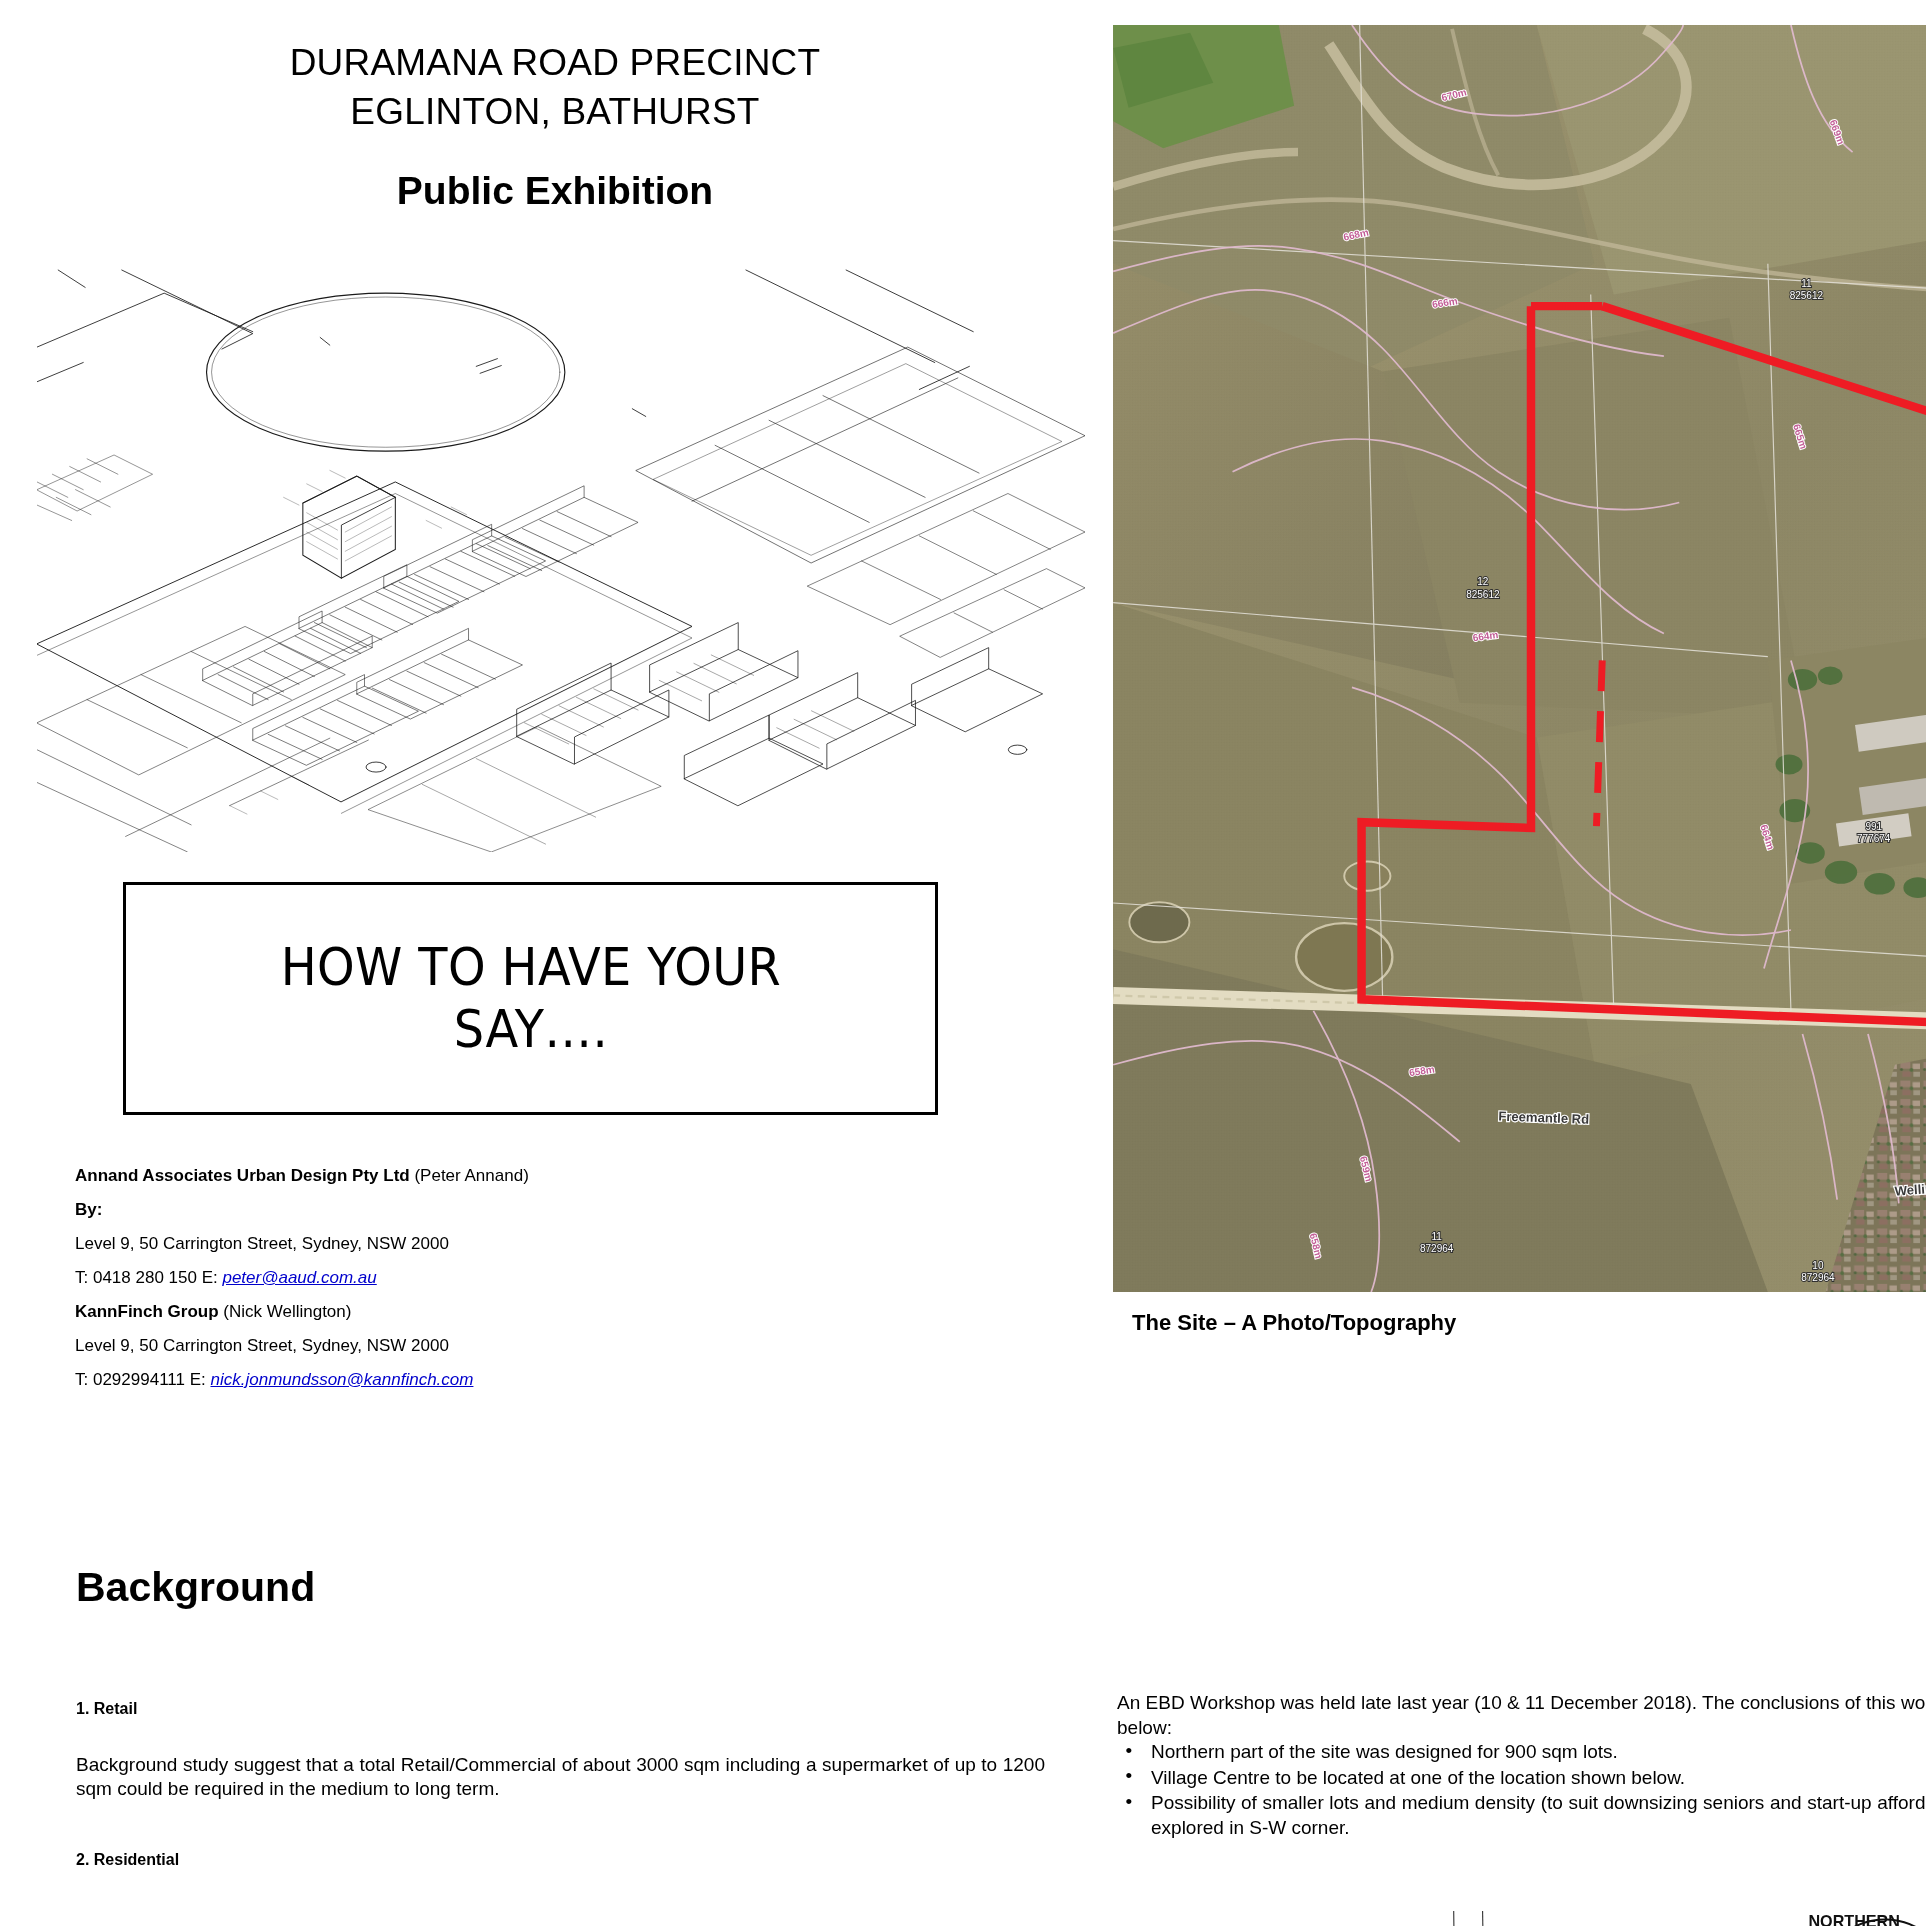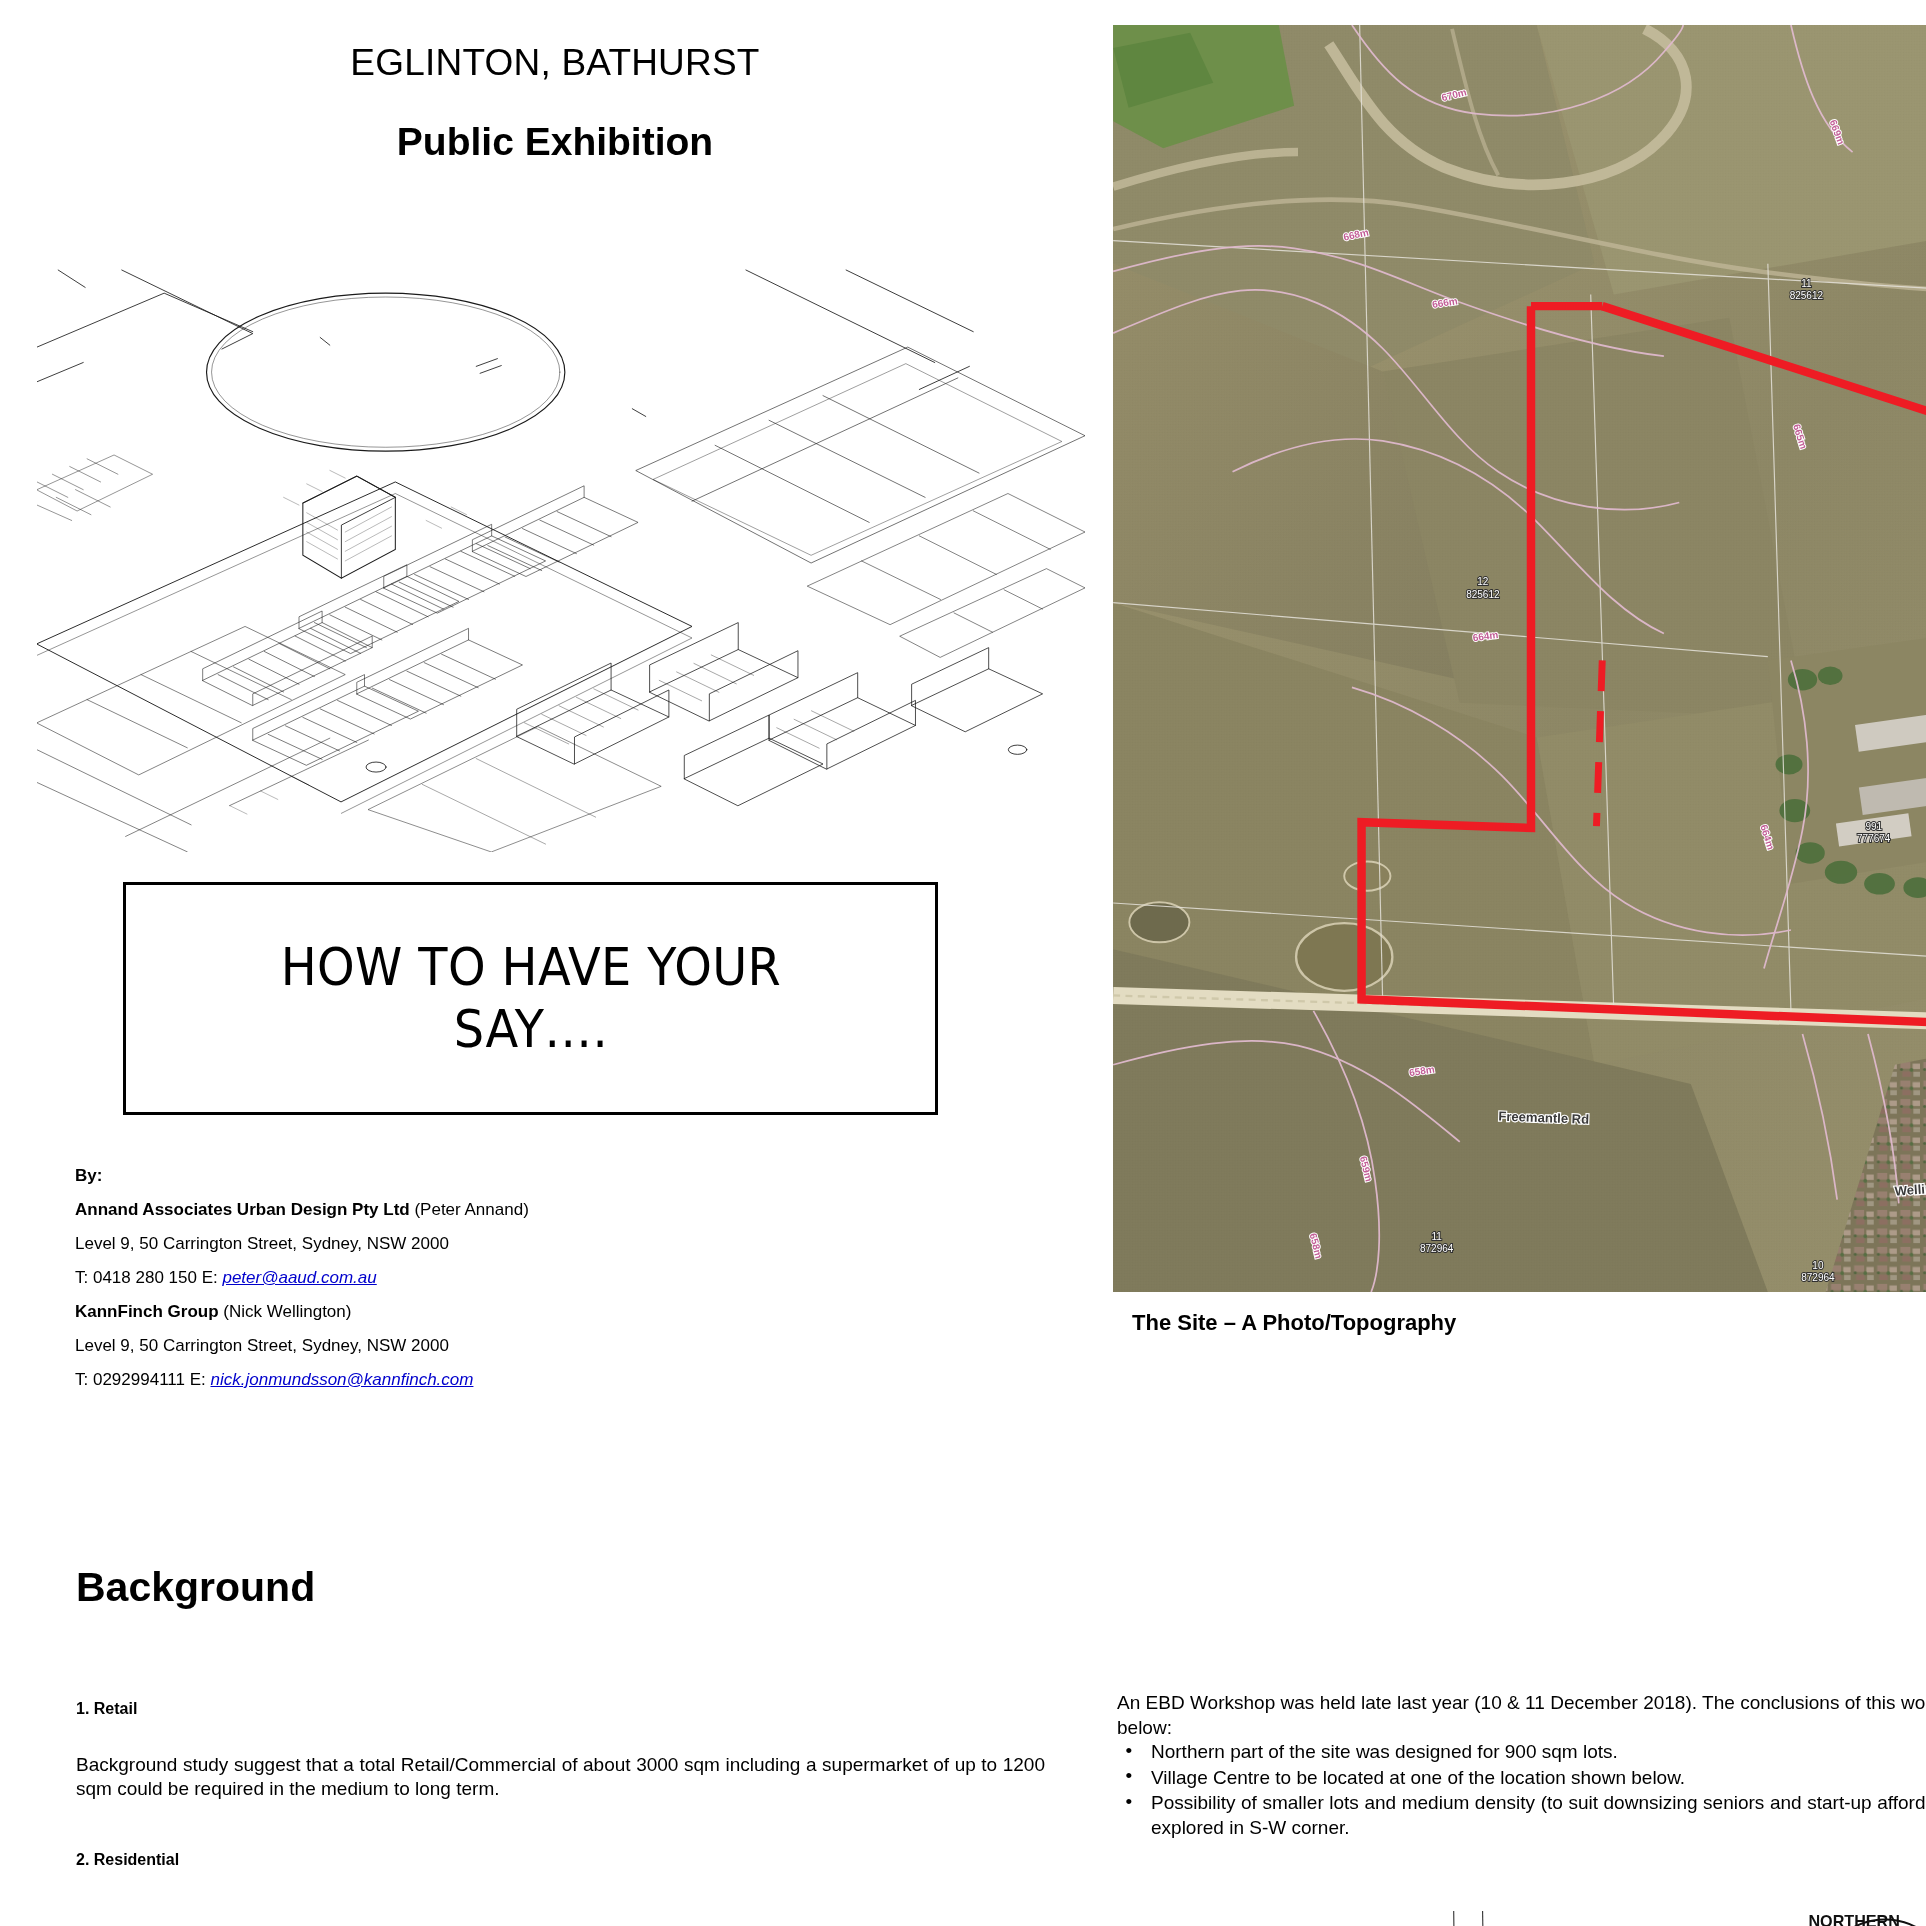--- a/index.html
+++ b/index.html
@@ -196,20 +196,21 @@
     overflow: hidden;
   }
   .wk-wrap svg { display: block; }
 </style>
 </head>
 <body>
 
 <div class="page">
 
   <div class="title-block">
+    <div class="title-line1">DURAMANA ROAD PRECINCT</div>
     <div class="title-line2">EGLINTON, BATHURST</div>
     <div class="title-line3">Public Exhibition</div>
   </div>
 
   <div class="sketch-wrap">
     <svg width="1048" height="586" viewBox="0 0 2720 1520" xmlns="http://www.w3.org/2000/svg">
       <rect width="2720" height="1520" fill="#ffffff"></rect>
       <g stroke="#1a1a1a" fill="none" stroke-width="2.2" stroke-linecap="round">
 
         <ellipse cx="905" cy="275" rx="465" ry="205" stroke-width="3"></ellipse>
@@ -394,22 +395,22 @@
   </div>
 
   <div class="say-box">
     <div class="say-text">
       <span>HOW TO HAVE YOUR</span><br>
       <span>SAY….</span>
     </div>
   </div>
 
   <div class="contact">
+    <div class="row"><b>Annand Associates Urban Design Pty Ltd</b><span> (Peter Annand)</span></div>
     <div class="row"><b>By:</b></div>
-    <div class="row"><b>Annand Associates Urban Design Pty Ltd</b><span> (Peter Annand)</span></div>
     <div class="row">Level 9, 50 Carrington Street, Sydney, NSW 2000</div>
     <div class="row"><span>T: 0418 280 150  E: </span><a class="link" href="#">peter@aaud.com.au</a></div>
     <div class="row"><b>KannFinch Group</b><span> (Nick Wellington)</span></div>
     <div class="row">Level 9, 50 Carrington Street, Sydney, NSW 2000</div>
     <div class="row"><span>T: 0292994111  E: </span><a class="link" href="#">nick.jonmundsson@kannfinch.com</a></div>
   </div>
 
   <div class="aerial-wrap">
     <svg width="1017" height="1267" viewBox="0 0 2640 3290" xmlns="http://www.w3.org/2000/svg">
       <defs>

